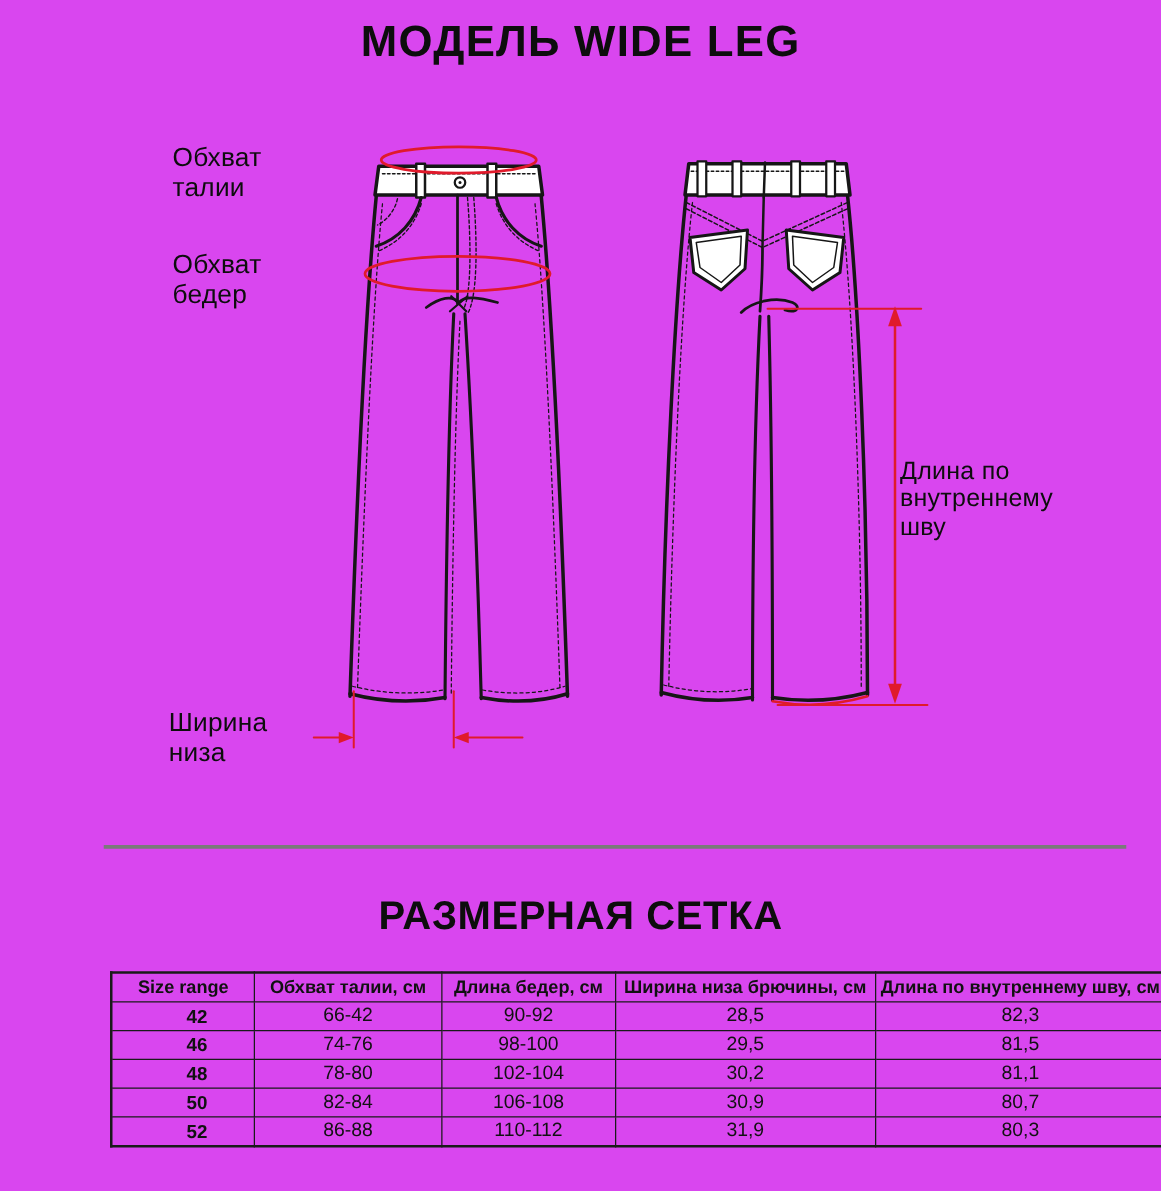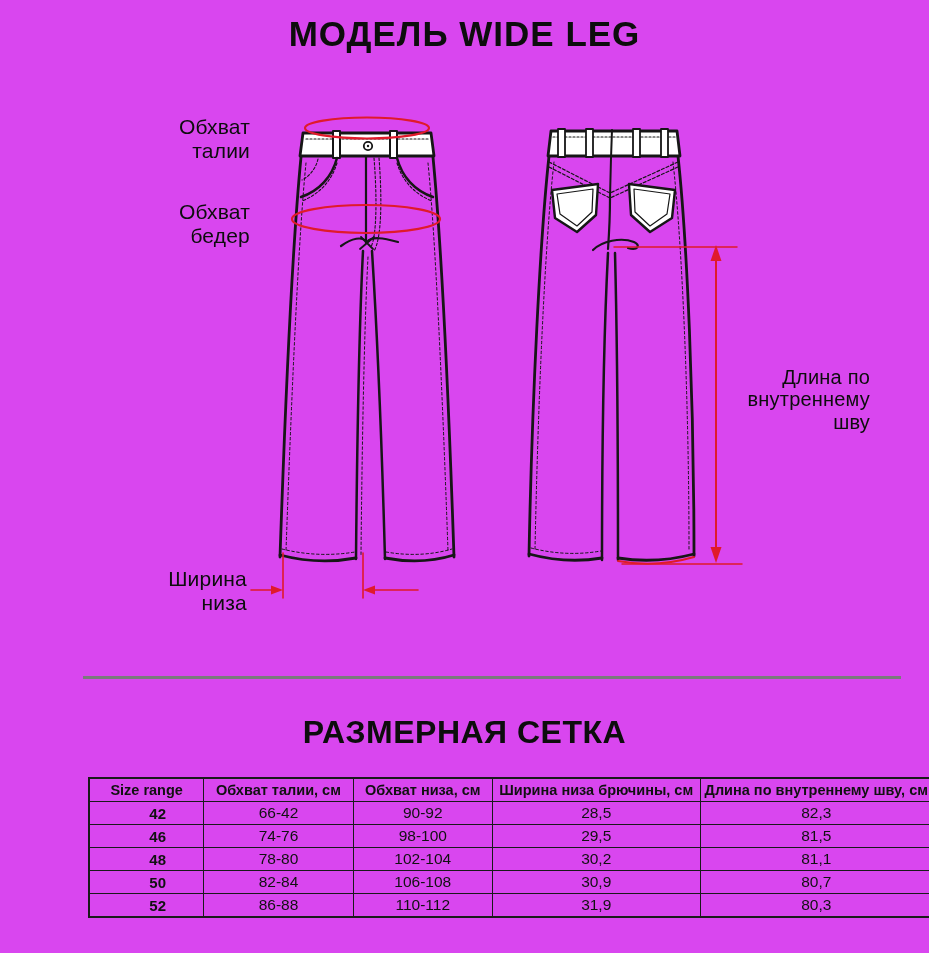--- a/index.html
+++ b/index.html
@@ -6,21 +6,21 @@
   .page {
     position:relative; width:929px; height:953px; background:#d946ef;
     font-family:"Liberation Sans", sans-serif; color:#111; overflow:hidden;
   }
   .title {
     position:absolute; top:14px; left:0; width:100%; text-align:center;
     font-size:35px; font-weight:600; letter-spacing:1px; color:#0d0d0d;
   }
   .drawing-svg { position:absolute; top:0; left:0; }
   .fig-label {
-    position:absolute; text-align:right; font-size:21px; line-height:1.12;
+    position:absolute; text-align:left; font-size:21px; line-height:1.12;
     white-space:pre-line; color:#0d0d0d; letter-spacing:0.2px;
   }
   #waist-label  { left:138px; top:115px; width:112px; }
   #hips-label   { left:138px; top:200px; width:112px; }
   #inseam-label { left:720px; top:366px; width:150px; font-size:20px; }
   #hem-label    { left:135px; top:567px; width:112px; }
   .divider { position:absolute; left:83px; top:676px; width:818px; height:3px; background:#7a7a7a; }
   .section-title {
     position:absolute; top:714px; left:0; width:100%; text-align:center;
     font-size:32px; font-weight:600; letter-spacing:0.5px; color:#0d0d0d;
@@ -170,21 +170,21 @@
       <col style="width:13.6%">
         <col style="width:17.7%">
         <col style="width:16.5%">
       <col style="width:24.6%">
         <col style="width:27.6%">
     </colgroup>
     <thead>
       <tr>
         <th>Size range</th>
         <th>Обхват талии, см</th>
-        <th>Обхват низа, см</th>
+        <th>Длина бедер, см</th>
         <th>Ширина низа брючины, см</th>
         <th>Длина по внутреннему шву, см</th>
       </tr>
     </thead>
     <tbody>
       <tr>
         <td class="size-col">42</td>
         <td>66-42</td>
         <td>90-92</td>
         <td>28,5</td>

